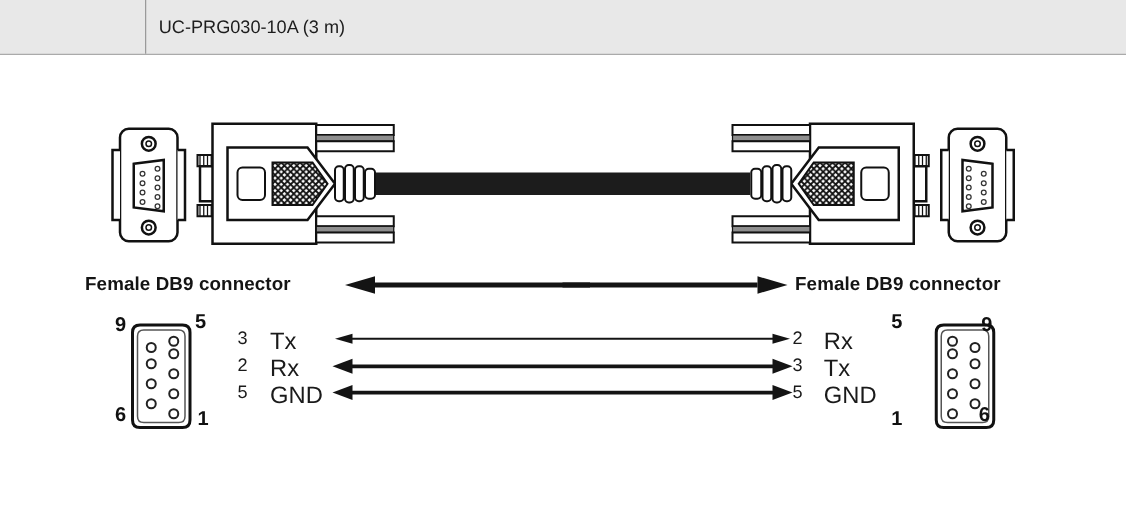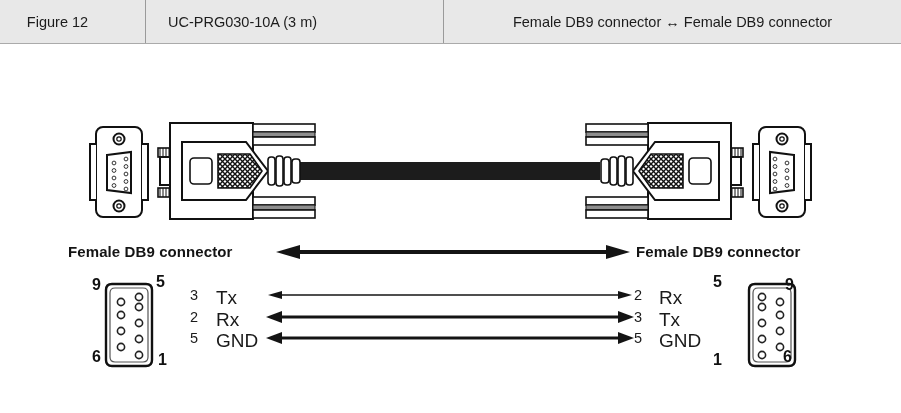--- a/index.html
+++ b/index.html
@@ -32,25 +32,25 @@
     top: 0;
     height: 43px;
     display: flex;
     align-items: center;
     font-size: 14.5px;
     color: #1c1c1c;
     white-space: nowrap;
     box-sizing: border-box;
   }
   .hdr-cell.c1 { left: 0px;   width: 115px; justify-content: center; }
-  .hdr-cell.c2 { left: 116px; width: 284px; padding-left: 22px; border-left: 1px solid #9a9a9a; margin-left: 29px; }
+  .hdr-cell.c2 { left: 116px; width: 284px; padding-left: 10px; border-left: 1px solid #9a9a9a; }
   .hdr-cell.c3 { left: 443px; width: 458px; justify-content: center; border-left: 1px solid #9a9a9a; }
 
   
-  .layer { position: absolute; left: 0; top: 0; width: 901px; height: 375px; margin-top: 24px; }
+  .layer { position: absolute; left: 0; top: 0; width: 901px; height: 375px; }
   svg { display: block; }
 
   
   .lbl {
     position: absolute;
     white-space: nowrap;
     color: #141414;
   }
   .conn-title {
     font-size: 15px;
@@ -68,28 +68,22 @@
   }
   .sig-name {
     font-size: 19px;
     color: #1a1a1a;
   }
 </style>
 </head>
 <body>
 
 <div class="header-bar">
-  <div class="hdr-cell c1">
-    <span>Figure 12</span>
-  </div>
   <div class="hdr-cell c2">
     <span>UC-PRG030-10A (3 m)</span>
-  </div>
-  <div class="hdr-cell c3">
-    <span>Female DB9 connector ↔ Female DB9 connector</span>
   </div>
 </div>
 
 <div class="layer">
   <svg width="901" height="413" viewBox="0 0 901 413">
     <defs>
       <pattern id="mesh" width="5" height="5" patternUnits="userSpaceOnUse">
         <rect width="5" height="5" fill="#ffffff"></rect>
         <path d="M0 0 L5 5 M5 0 L0 5" stroke="#111111" stroke-width="1.4"></path>
       </pattern>

